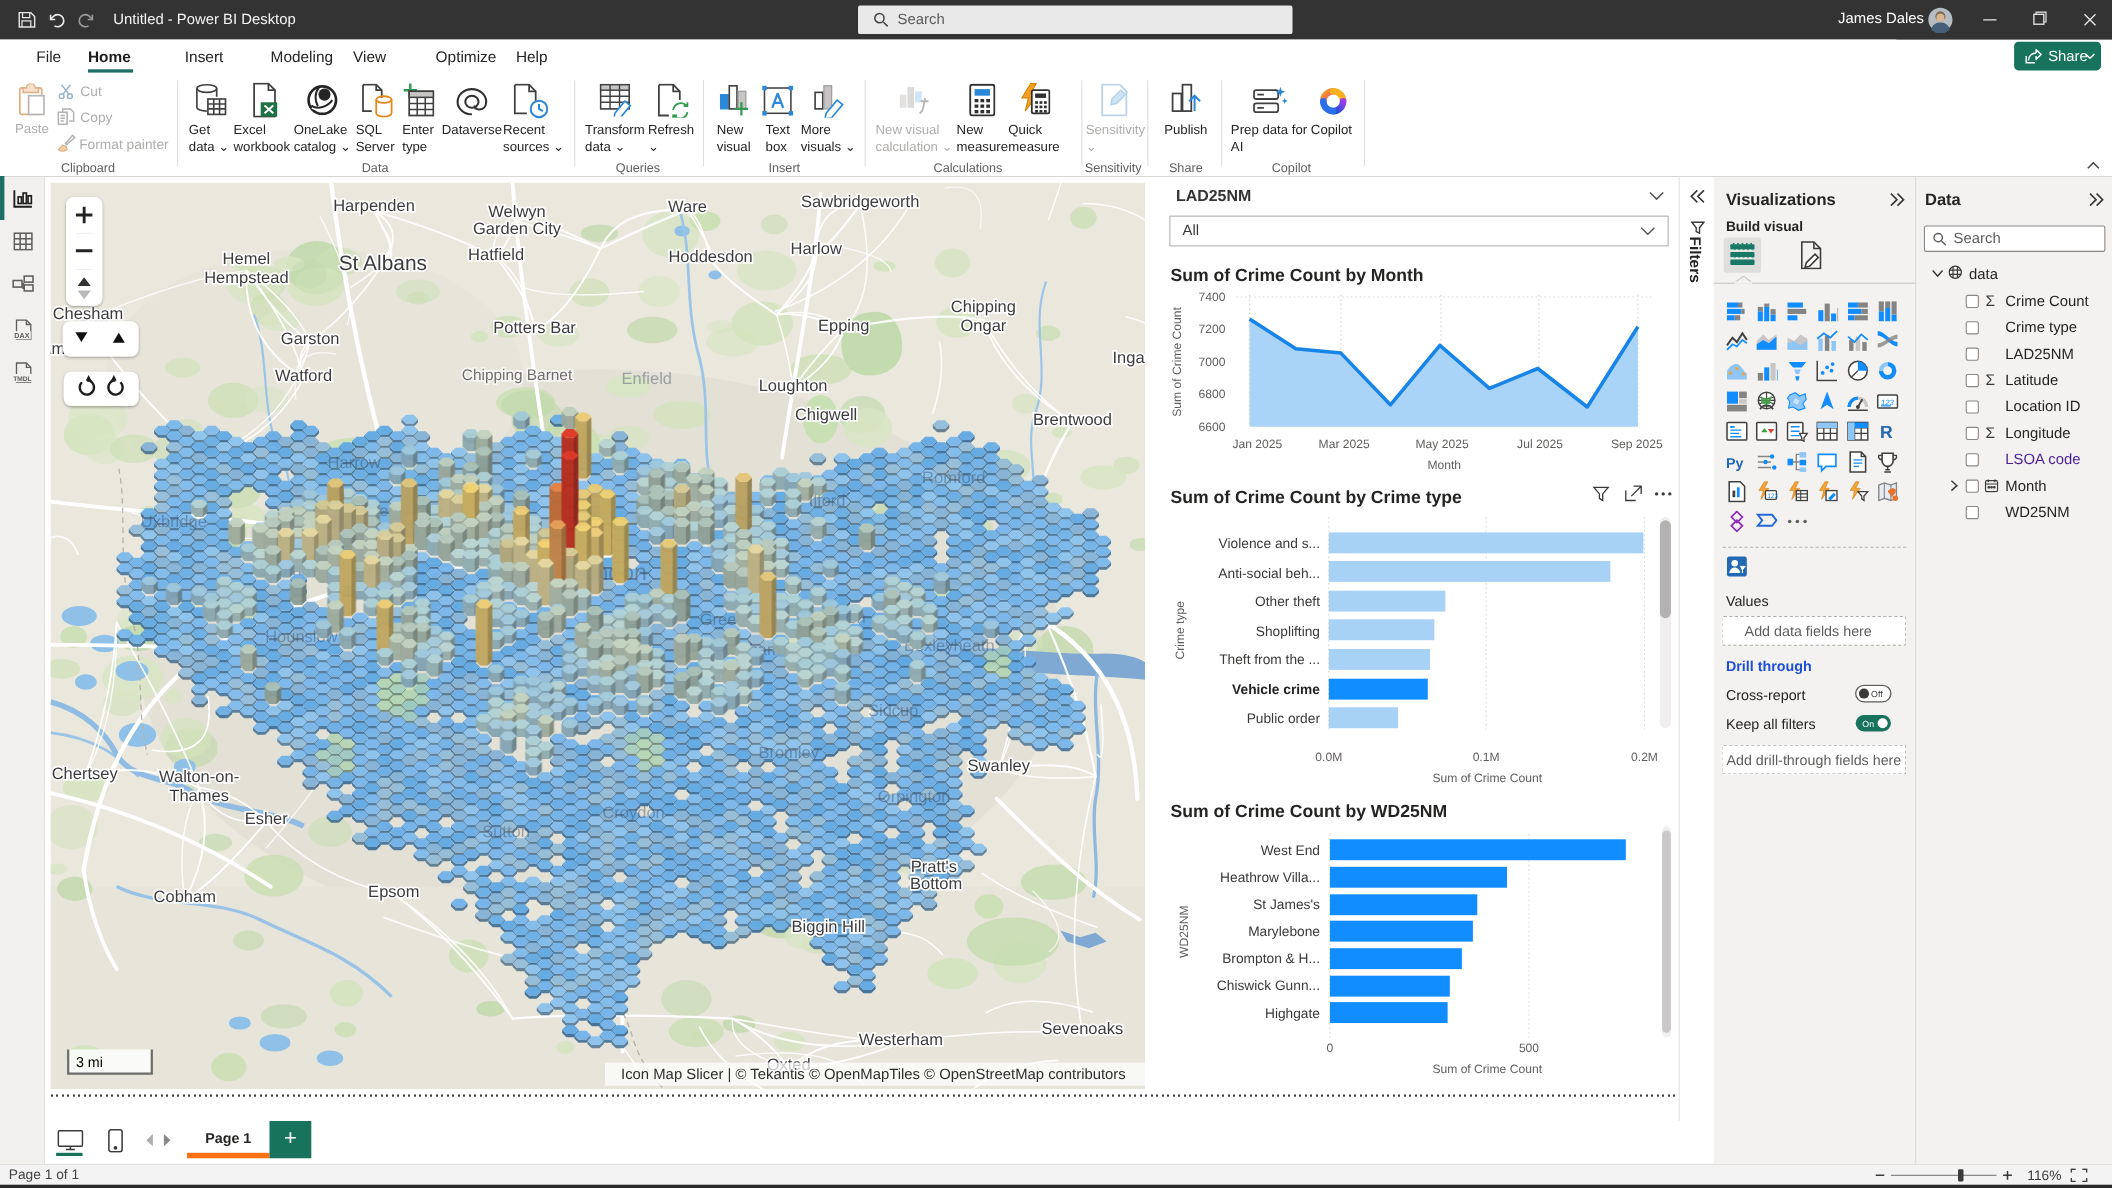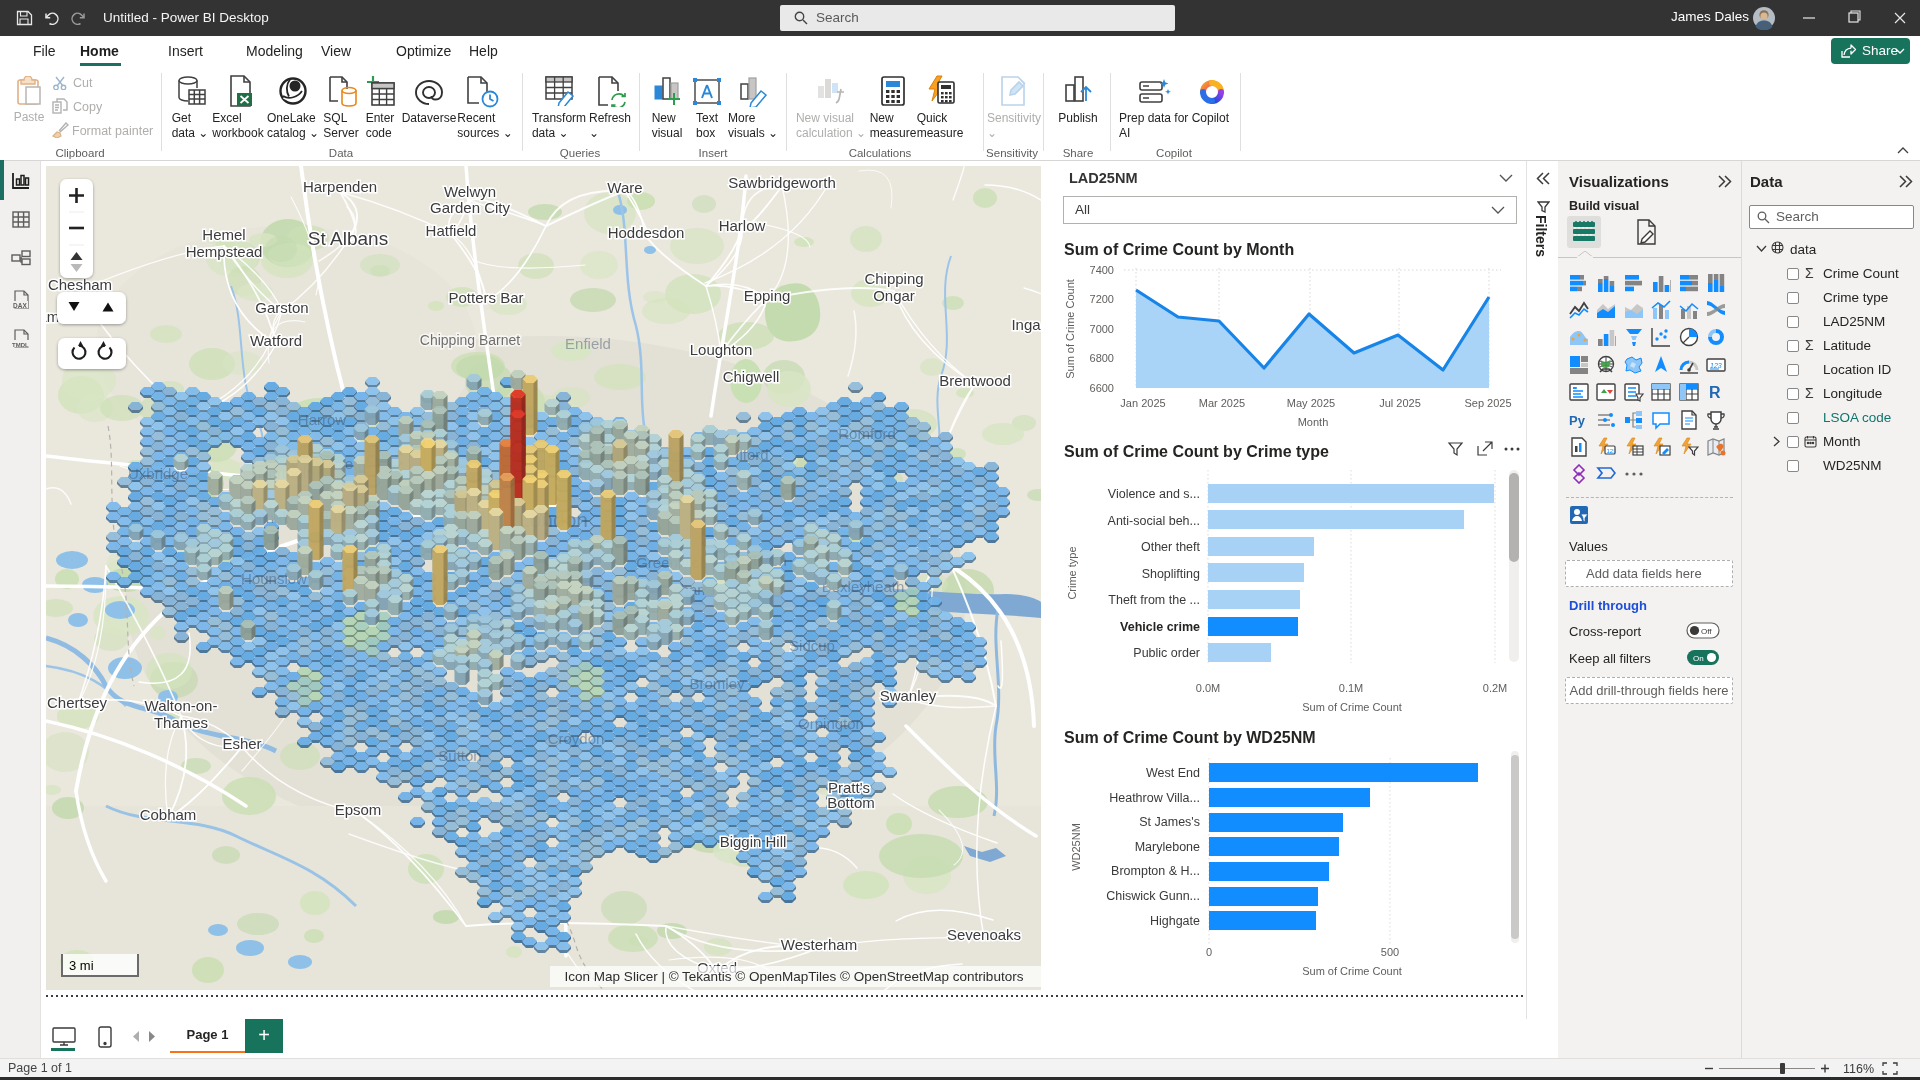--- a/index.html
+++ b/index.html
@@ -140,21 +140,21 @@
  </svg>
  <div class="rlbl" style="left:341px;top:43px">SQL
 Server</div>
  <svg class="abs" style="left:365px;top:6px" width="30" height="33" viewBox="0 0 30 33" fill="none">
   <path d="M8 2v12M2 8h12" stroke="#2e9b4e" stroke-width="2.2"></path>
   <rect x="7" y="9" width="22" height="22" fill="#fff" stroke="#404040" stroke-width="1.6"></rect>
       <path d="M7 14.5h22M7 20h22M7 25.5h22M14.3 9v22M21.6 9v22" stroke="#404040" stroke-width="1.4"></path>
       <rect x="7" y="9" width="22" height="5.5" fill="#c8c6c4" stroke="#404040" stroke-width="1.4"></rect>
  </svg>
  <div class="rlbl" style="left:380px;top:43px">Enter
-code</div>
+type</div>
  <svg class="abs" style="left:413px;top:11px" width="32" height="26" viewBox="0 0 32 26" fill="none" stroke="#303030" stroke-width="1.9">
   <path d="M16 25c-7 0-13-5-13-11.5S9 2 16 2s13 5 13 11.5c0 4-2.5 7-6.5 7-2.5 0-4-1.5-4-3.5"></path>
   <path d="M16 19c-3.3 0-6-2.5-6-5.5S12.7 8 16 8s6 2.5 6 5.5S19.3 19 16 19z"></path>
  </svg>
  <div class="rlbl" style="left:429px;top:43px">Dataverse</div>
  <svg class="abs" style="left:466px;top:8px" width="33" height="32" viewBox="0 0 33 32" fill="none">
   <path d="M2 1h13l6 6v9M2 1v26h11" stroke="#404040" stroke-width="1.6"></path>
       <path d="M15 1v6h6" stroke="#404040" stroke-width="1.6"></path>
   <circle cx="24" cy="23" r="7.5" stroke="#2b88d8" stroke-width="1.8"></circle>
       <path d="M24 18.5V23l3.5 2" stroke="#2b88d8" stroke-width="1.8"></path>
@@ -1795,21 +1795,21 @@
 <div class="abs" style="left:81px;top:153px;font-size:13.5px;color:#252423">LAD25NM</div>
 <div class="abs" style="left:45px;top:179px;width:12px;height:12px;border:1px solid #8a8886;border-radius:2px;background:#fff"></div>
 <div class="abs" style="left:63px;top:176px;font-size:14px;color:#3b3a39">Σ</div>
 <div class="abs" style="left:81px;top:177px;font-size:13.5px;color:#252423">Latitude</div>
 <div class="abs" style="left:45px;top:203px;width:12px;height:12px;border:1px solid #8a8886;border-radius:2px;background:#fff"></div>
 <div class="abs" style="left:81px;top:201px;font-size:13.5px;color:#252423">Location ID</div>
 <div class="abs" style="left:45px;top:227px;width:12px;height:12px;border:1px solid #8a8886;border-radius:2px;background:#fff"></div>
 <div class="abs" style="left:63px;top:224px;font-size:14px;color:#3b3a39">Σ</div>
 <div class="abs" style="left:81px;top:225px;font-size:13.5px;color:#252423">Longitude</div>
 <div class="abs" style="left:45px;top:251px;width:12px;height:12px;border:1px solid #8a8886;border-radius:2px;background:#fff"></div>
-<div class="abs" style="left:81px;top:249px;font-size:13.5px;color:#0f766e">LSOA code</div>
+<div class="abs" style="left:81px;top:249px;font-size:13.5px;color:#4c1d95">LSOA code</div>
 <div class="abs" style="left:45px;top:275px;width:12px;height:12px;border:1px solid #8a8886;border-radius:2px;background:#fff"></div>
 <svg class="abs" style="left:30px;top:275px" width="9" height="11" viewBox="0 0 9 11" fill="none" stroke="#3b3a39" stroke-width="1.3">
       <path d="M2 1l5 4.5L2 10"></path>
     </svg>
 <svg class="abs" style="left:62px;top:274px" width="13" height="13" viewBox="0 0 13 13" fill="none" stroke="#3b3a39" stroke-width="1.1">
       <rect x="1" y="2" width="11" height="10" rx="1.5"></rect>
       <path d="M1 5h11M3.5 1v2.5M9.5 1v2.5"></path>
       <circle cx="4" cy="8" r=".7" fill="#3b3a39"></circle>
       <circle cx="6.5" cy="8" r=".7" fill="#3b3a39"></circle>
       <circle cx="9" cy="8" r=".7" fill="#3b3a39"></circle>
@@ -1825,21 +1825,21 @@
     </svg>
 <div class="abs" style="left:10px;top:29px;width:24px;height:3px;background:#17735c"></div>
 <svg class="abs" style="left:57px;top:7px" width="14" height="22" viewBox="0 0 14 22" fill="none" stroke="#3b3a39" stroke-width="1.4">
       <rect x="1" y="1" width="12" height="20" rx="2"></rect>
       <circle cx="7" cy="17.5" r="1" fill="#3b3a39"></circle>
     </svg>
 <svg class="abs" style="left:90px;top:11px" width="40" height="13" viewBox="0 0 40 13" fill="#b0aeac">
       <path d="M8 1L2 6.5 8 12z"></path>
       <path d="M18 1l6 5.5L18 12z" fill="#8a8886"></path>
     </svg>
-<div class="abs" style="left:129px;top:0;width:75px;height:34px;background:#fff;border-bottom:2px solid #f97316;text-align:center;font-size:13px;font-weight:bold;color:#252423;line-height:32px">Page 1</div>
+<div class="abs" style="left:129px;top:0;width:75px;height:34px;background:#fff;border-bottom:5px solid #f97316;text-align:center;font-size:13px;font-weight:bold;color:#252423;line-height:32px">Page 1</div>
 <div class="abs" style="left:204px;top:0;width:38px;height:34px;background:#17735c;color:#fff;text-align:center;font-size:20px;line-height:32px">+</div>
 </div>
 <div id="statusbar"><span style="padding-left:8px">Page 1 of 1</span>
 <svg class="abs" style="left:1705px;top:3px" width="130" height="13" viewBox="0 0 130 13">
       <path d="M0 6.5h8" stroke="#3b3a39" stroke-width="1.4"></path>
       <path d="M14 6.5h96" stroke="#8a8886" stroke-width="1.2"></path>
       <rect x="75" y="1" width="5" height="11" rx="1" fill="#3b3a39"></rect>
       <path d="M116 6.5h8M120 2.5v8" stroke="#3b3a39" stroke-width="1.4"></path>
     </svg>
 <div class="abs" style="left:1843px;top:1px;font-size:12.5px;color:#3b3a39">116%</div>

